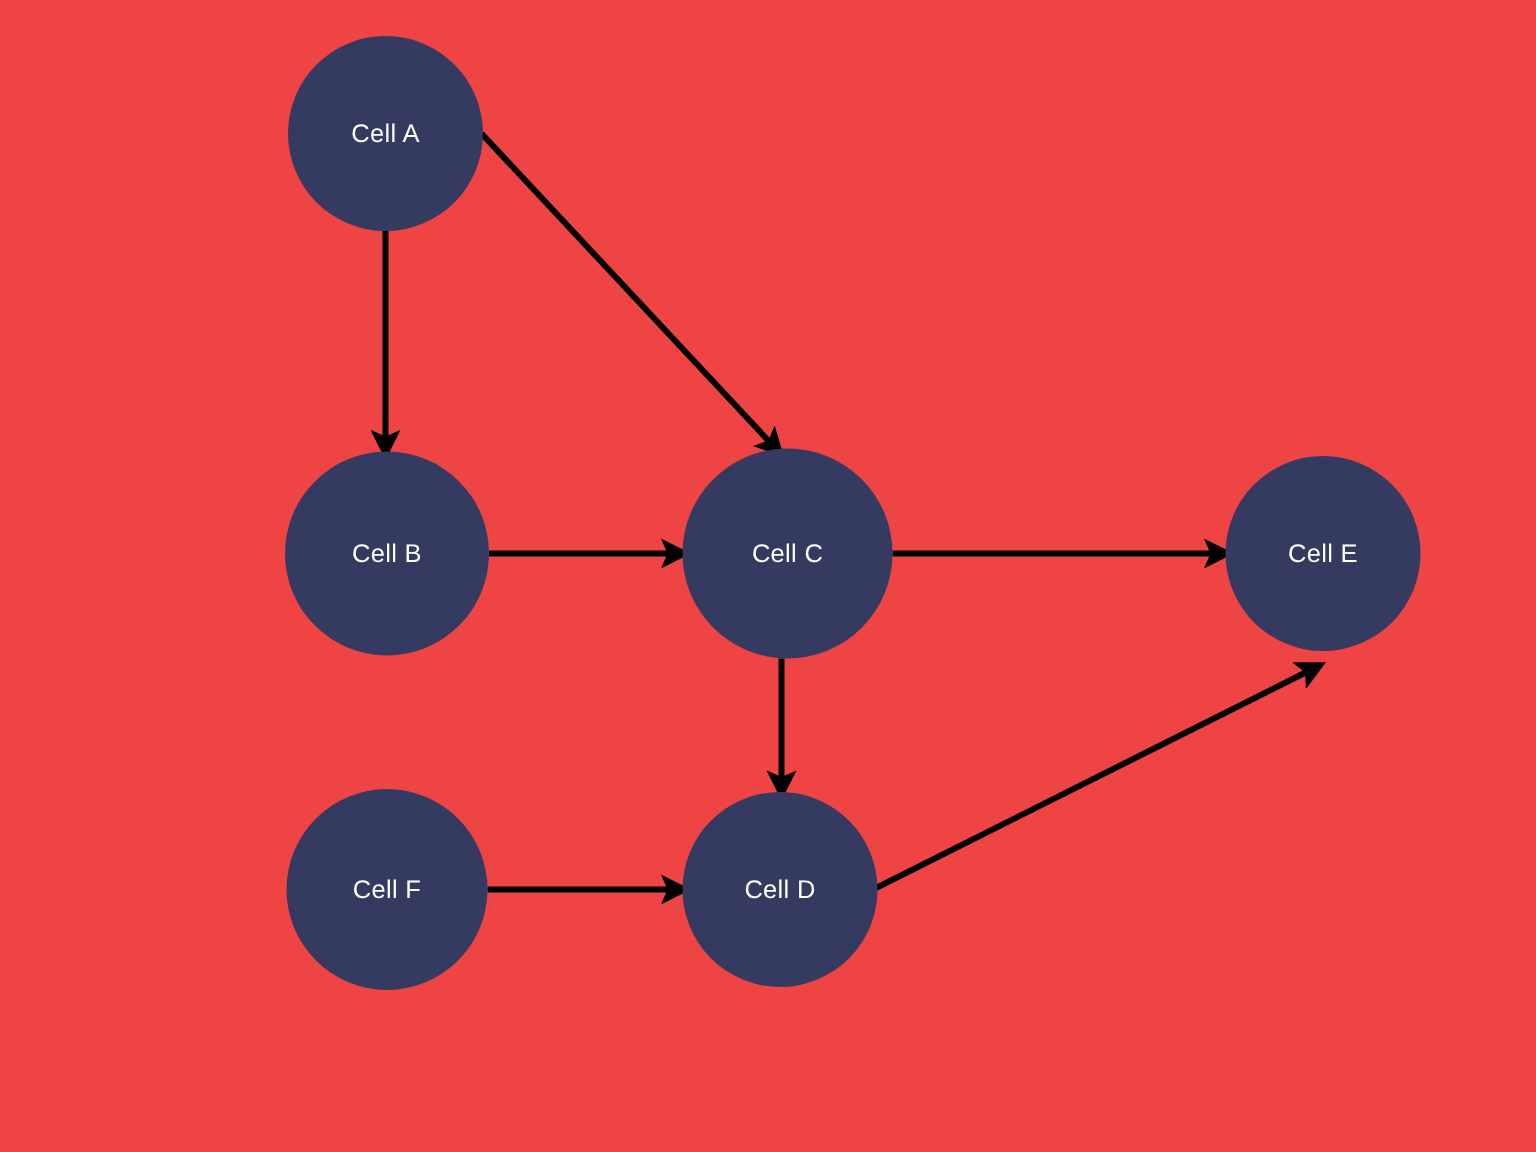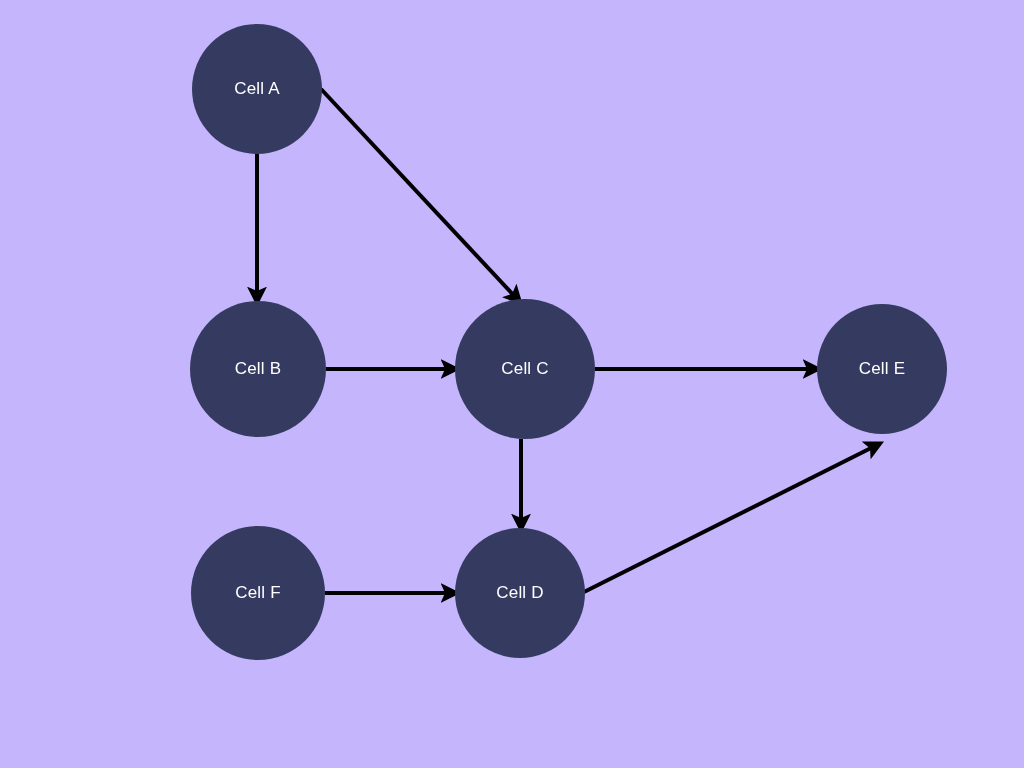--- a/index.html
+++ b/index.html
@@ -10,21 +10,21 @@
   body {
     width: 1024px;
     height: 768px;
     overflow: hidden;
     font-family: "Liberation Sans", "DejaVu Sans", sans-serif;
   }
   #diagram-root {
     position: relative;
     width: 1024px;
     height: 768px;
-    background: #c4b5fd;
+    background: #ef4444;
   }
   svg#graph-canvas {
     position: absolute;
     top: 0;
     left: 0;
     width: 1024px;
     height: 768px;
     display: block;
   }
   .node-circle {

